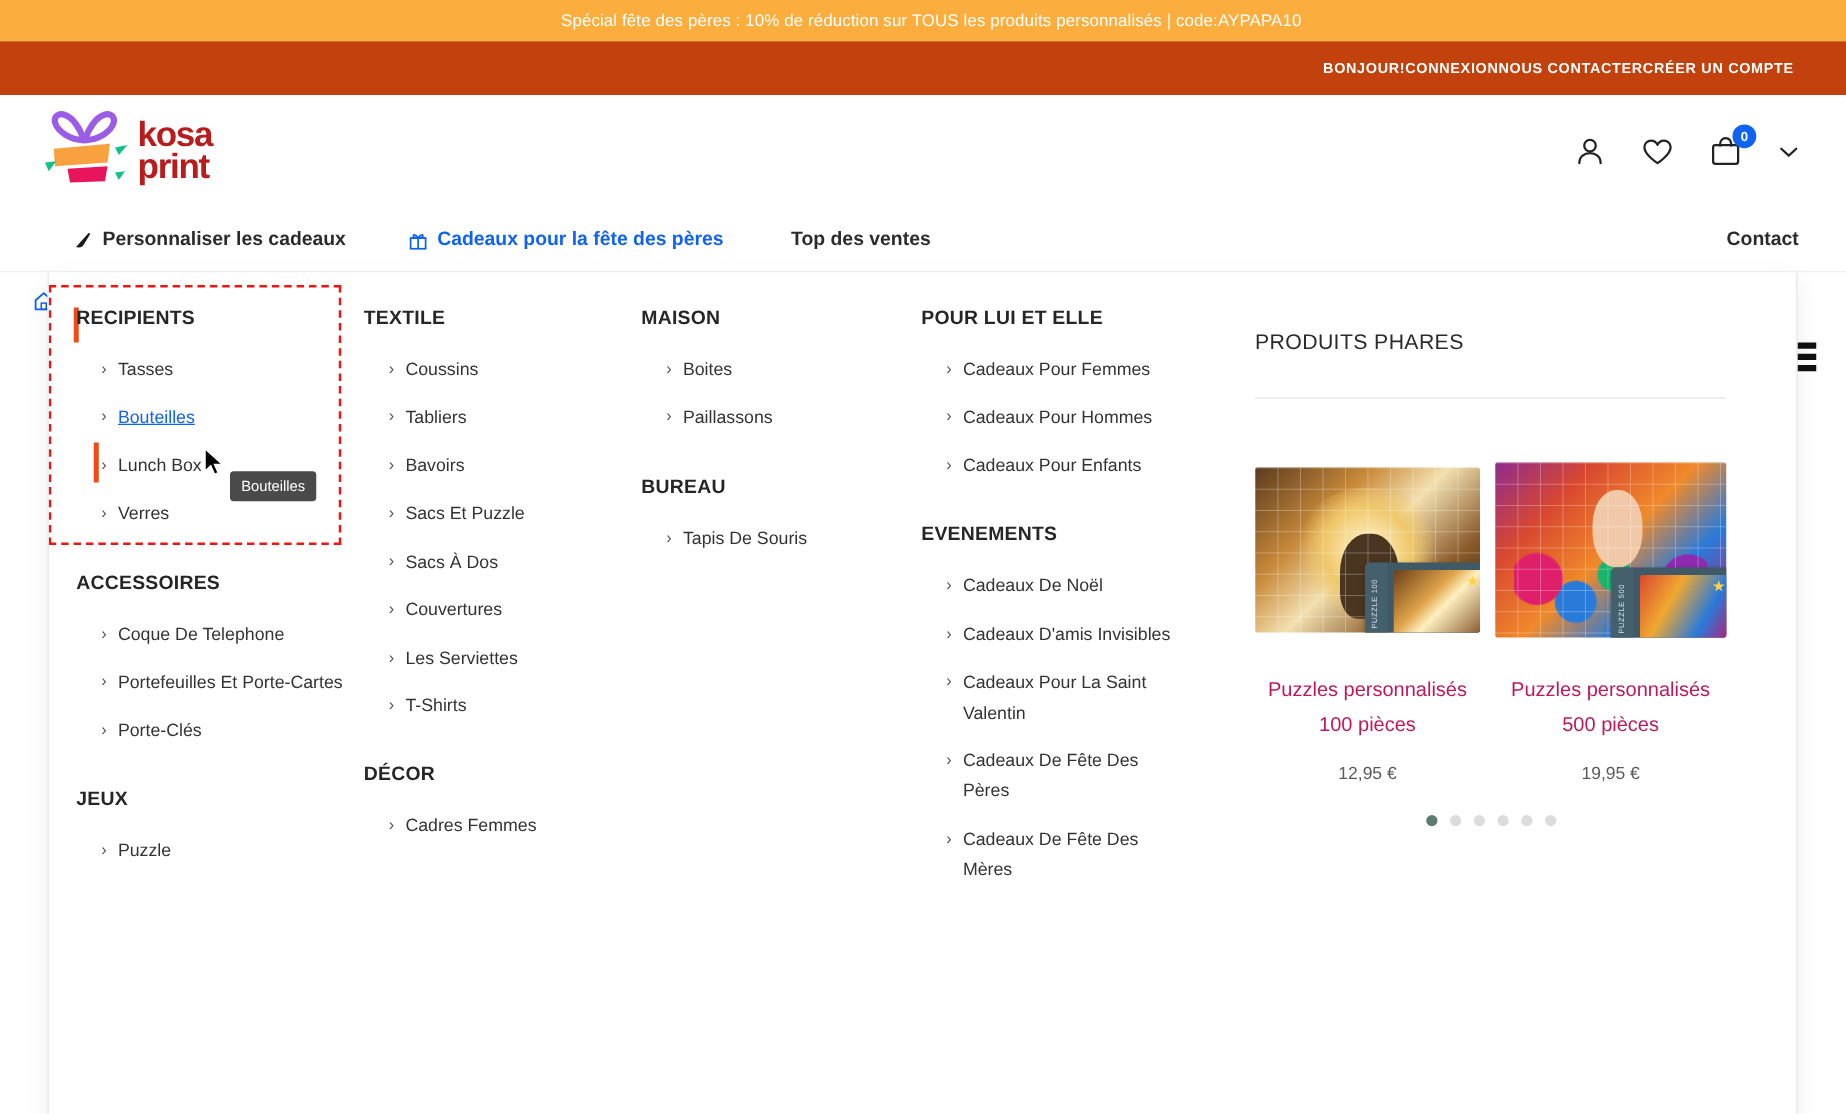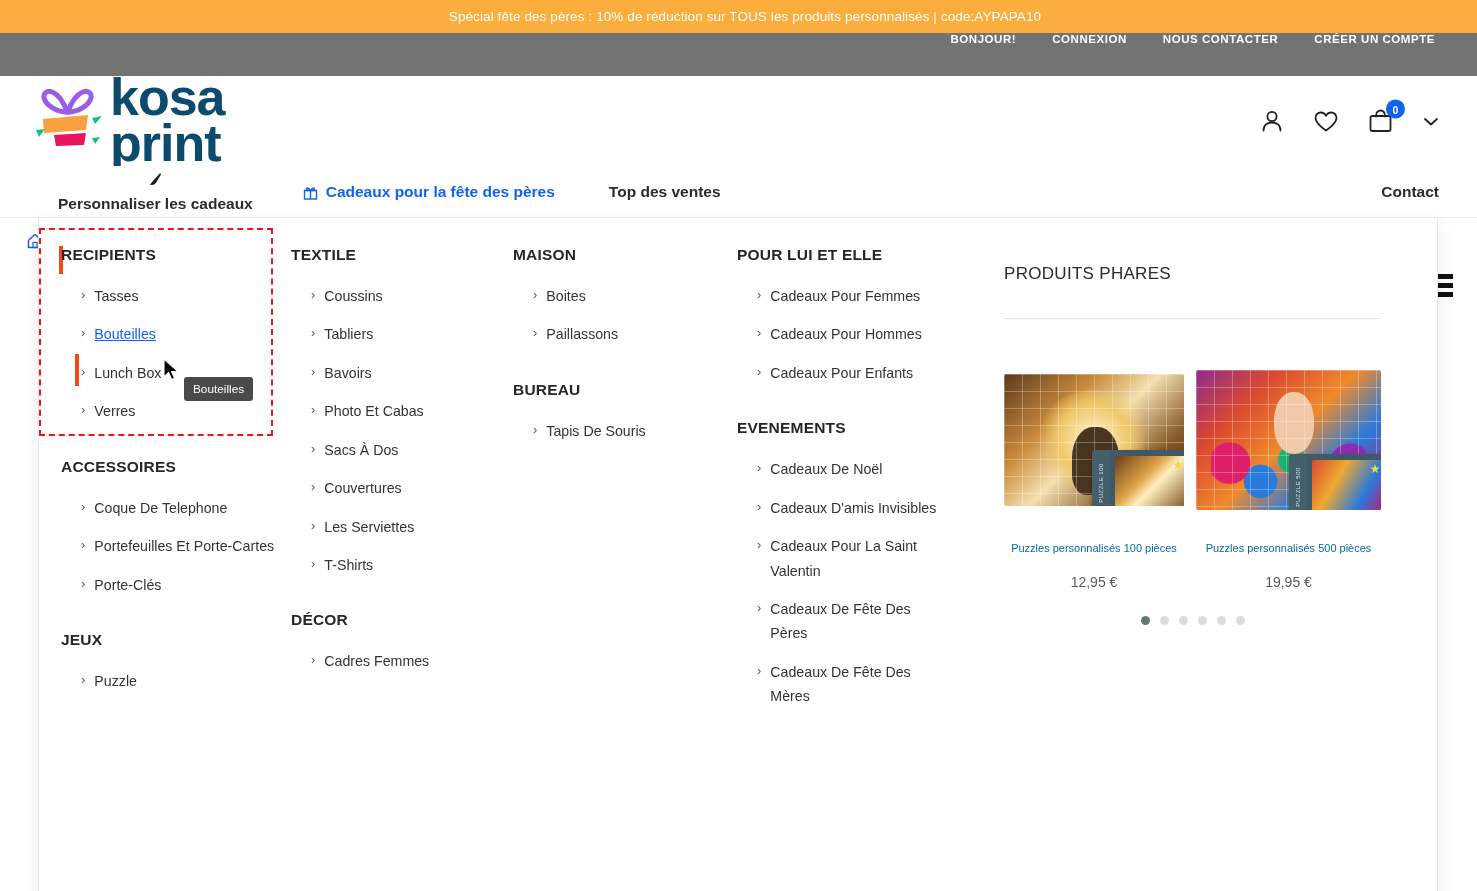--- a/index.html
+++ b/index.html
@@ -15,39 +15,39 @@
     height: 33px;
     background: #fbad3e;
     display: flex; align-items: center; justify-content: center;
     color: #ffffff; font-size: 13.5px; letter-spacing: .1px; padding-left: 13px;
   }
   .promo-bar b { font-weight: 400; }
 
   
   .account-bar {
     height: 43px;
-    background: #737373;
-    display: flex; align-items: flex-start; justify-content: flex-end;
-    padding-right: 42px; gap: 36px;
+    background: #c2410c;
+    display: flex; align-items: center; justify-content: flex-end;
+    padding-right: 42px; 
   }
   .account-bar a {
     color: #ffffff; font-size: 11.5px; font-weight: 700;
     letter-spacing: .55px; text-decoration: none; cursor: pointer;
   }
 
   
   .header {
     height: 90px; background: #fff;
     display: flex; align-items: center; position: relative;
   }
   .logo { margin-left: 30px; display: flex; align-items: center; }
   .logo-mark { width: 76px; height: 66px; }
   .logo-type {
     margin-left: 4px; line-height: .88;
-    font-size: 52px; font-weight: 800; color: #0c4a6e;
+    font-size: 28px; font-weight: 800; color: #b91c1c;
     letter-spacing: -1px;
   }
   .logo-type span { display: block; }
 
   .search-wrap {
     margin-left: 70px; position: relative;
     width: 694px; height: 42px;
   }
   .search-input {
     width: 100%; height: 100%;
@@ -82,21 +82,21 @@
     height: 52px; background: #fff;
     display: flex; align-items: center; position: relative;
     padding: 0 38px 0 58px;
     border-bottom: 1px solid #ececec;
   }
   .nav-item {
     display: flex; align-items: center; gap: 8px;
     font-size: 15.5px; font-weight: 700; color: #2b2b2b;
     cursor: pointer; text-decoration: none; white-space: nowrap;
   }
-  .nav-item.spacing1 { margin-right: 50px; flex-direction: column; }
+  .nav-item.spacing1 { margin-right: 50px; }
   .nav-item.spacing2 { margin-right: 54px; }
   .nav-item.active { color: #1062f0; }
   .nav-right { margin-left: auto; }
 
   
   .page-body { position: relative; height: 706px; background: #fff; }
   .breadcrumb-home {
     position: absolute; left: 26px; top: 14px;
     color: #1062f0;
   }
@@ -210,21 +210,21 @@
     transform: rotate(-90deg); white-space: nowrap;
     font-size: 6px; color: #cfe0e8; letter-spacing: .5px;
   }
   .pb-art { flex: 1; height: 54px; margin: 0 5px; border-radius: 2px; position: relative; overflow: hidden; }
   .pb-star {
     position: absolute; right: 4px; top: 4px; width: 10px; height: 10px;
     background: #ffd24a;
     clip-path: polygon(50% 0%,61% 35%,98% 35%,68% 57%,79% 91%,50% 70%,21% 91%,32% 57%,2% 35%,39% 35%);
   }
   .prod-name {
-    font-size: 11px; color: #0369a1; line-height: 1.72;
+    font-size: 16px; color: #be185d; line-height: 1.72;
     margin-top: 14px;
   }
   .prod-price { font-size: 14px; color: #5a5a5a; margin-top: 16px; }
   .dots {
     display: flex; justify-content: center; gap: 10px; margin-top: 26px;
   }
   .dot { width: 9px; height: 9px; border-radius: 50%; background: #dcdcdc; cursor: pointer; }
   .dot.active { background: #5b7c70; }
 </style>
 </head>
@@ -397,21 +397,21 @@
           <li class="sub-item">
             <span class="chev">›</span>
             <span class="txt">Tabliers</span>
           </li>
           <li class="sub-item">
             <span class="chev">›</span>
             <span class="txt">Bavoirs</span>
           </li>
           <li class="sub-item">
             <span class="chev">›</span>
-            <span class="txt">Photo Et Cabas</span>
+            <span class="txt">Sacs Et Puzzle</span>
           </li>
           <li class="sub-item">
             <span class="chev">›</span>
             <span class="txt">Sacs À Dos</span>
           </li>
           <li class="sub-item">
             <span class="chev">›</span>
             <span class="txt">Couvertures</span>
           </li>
           <li class="sub-item">

